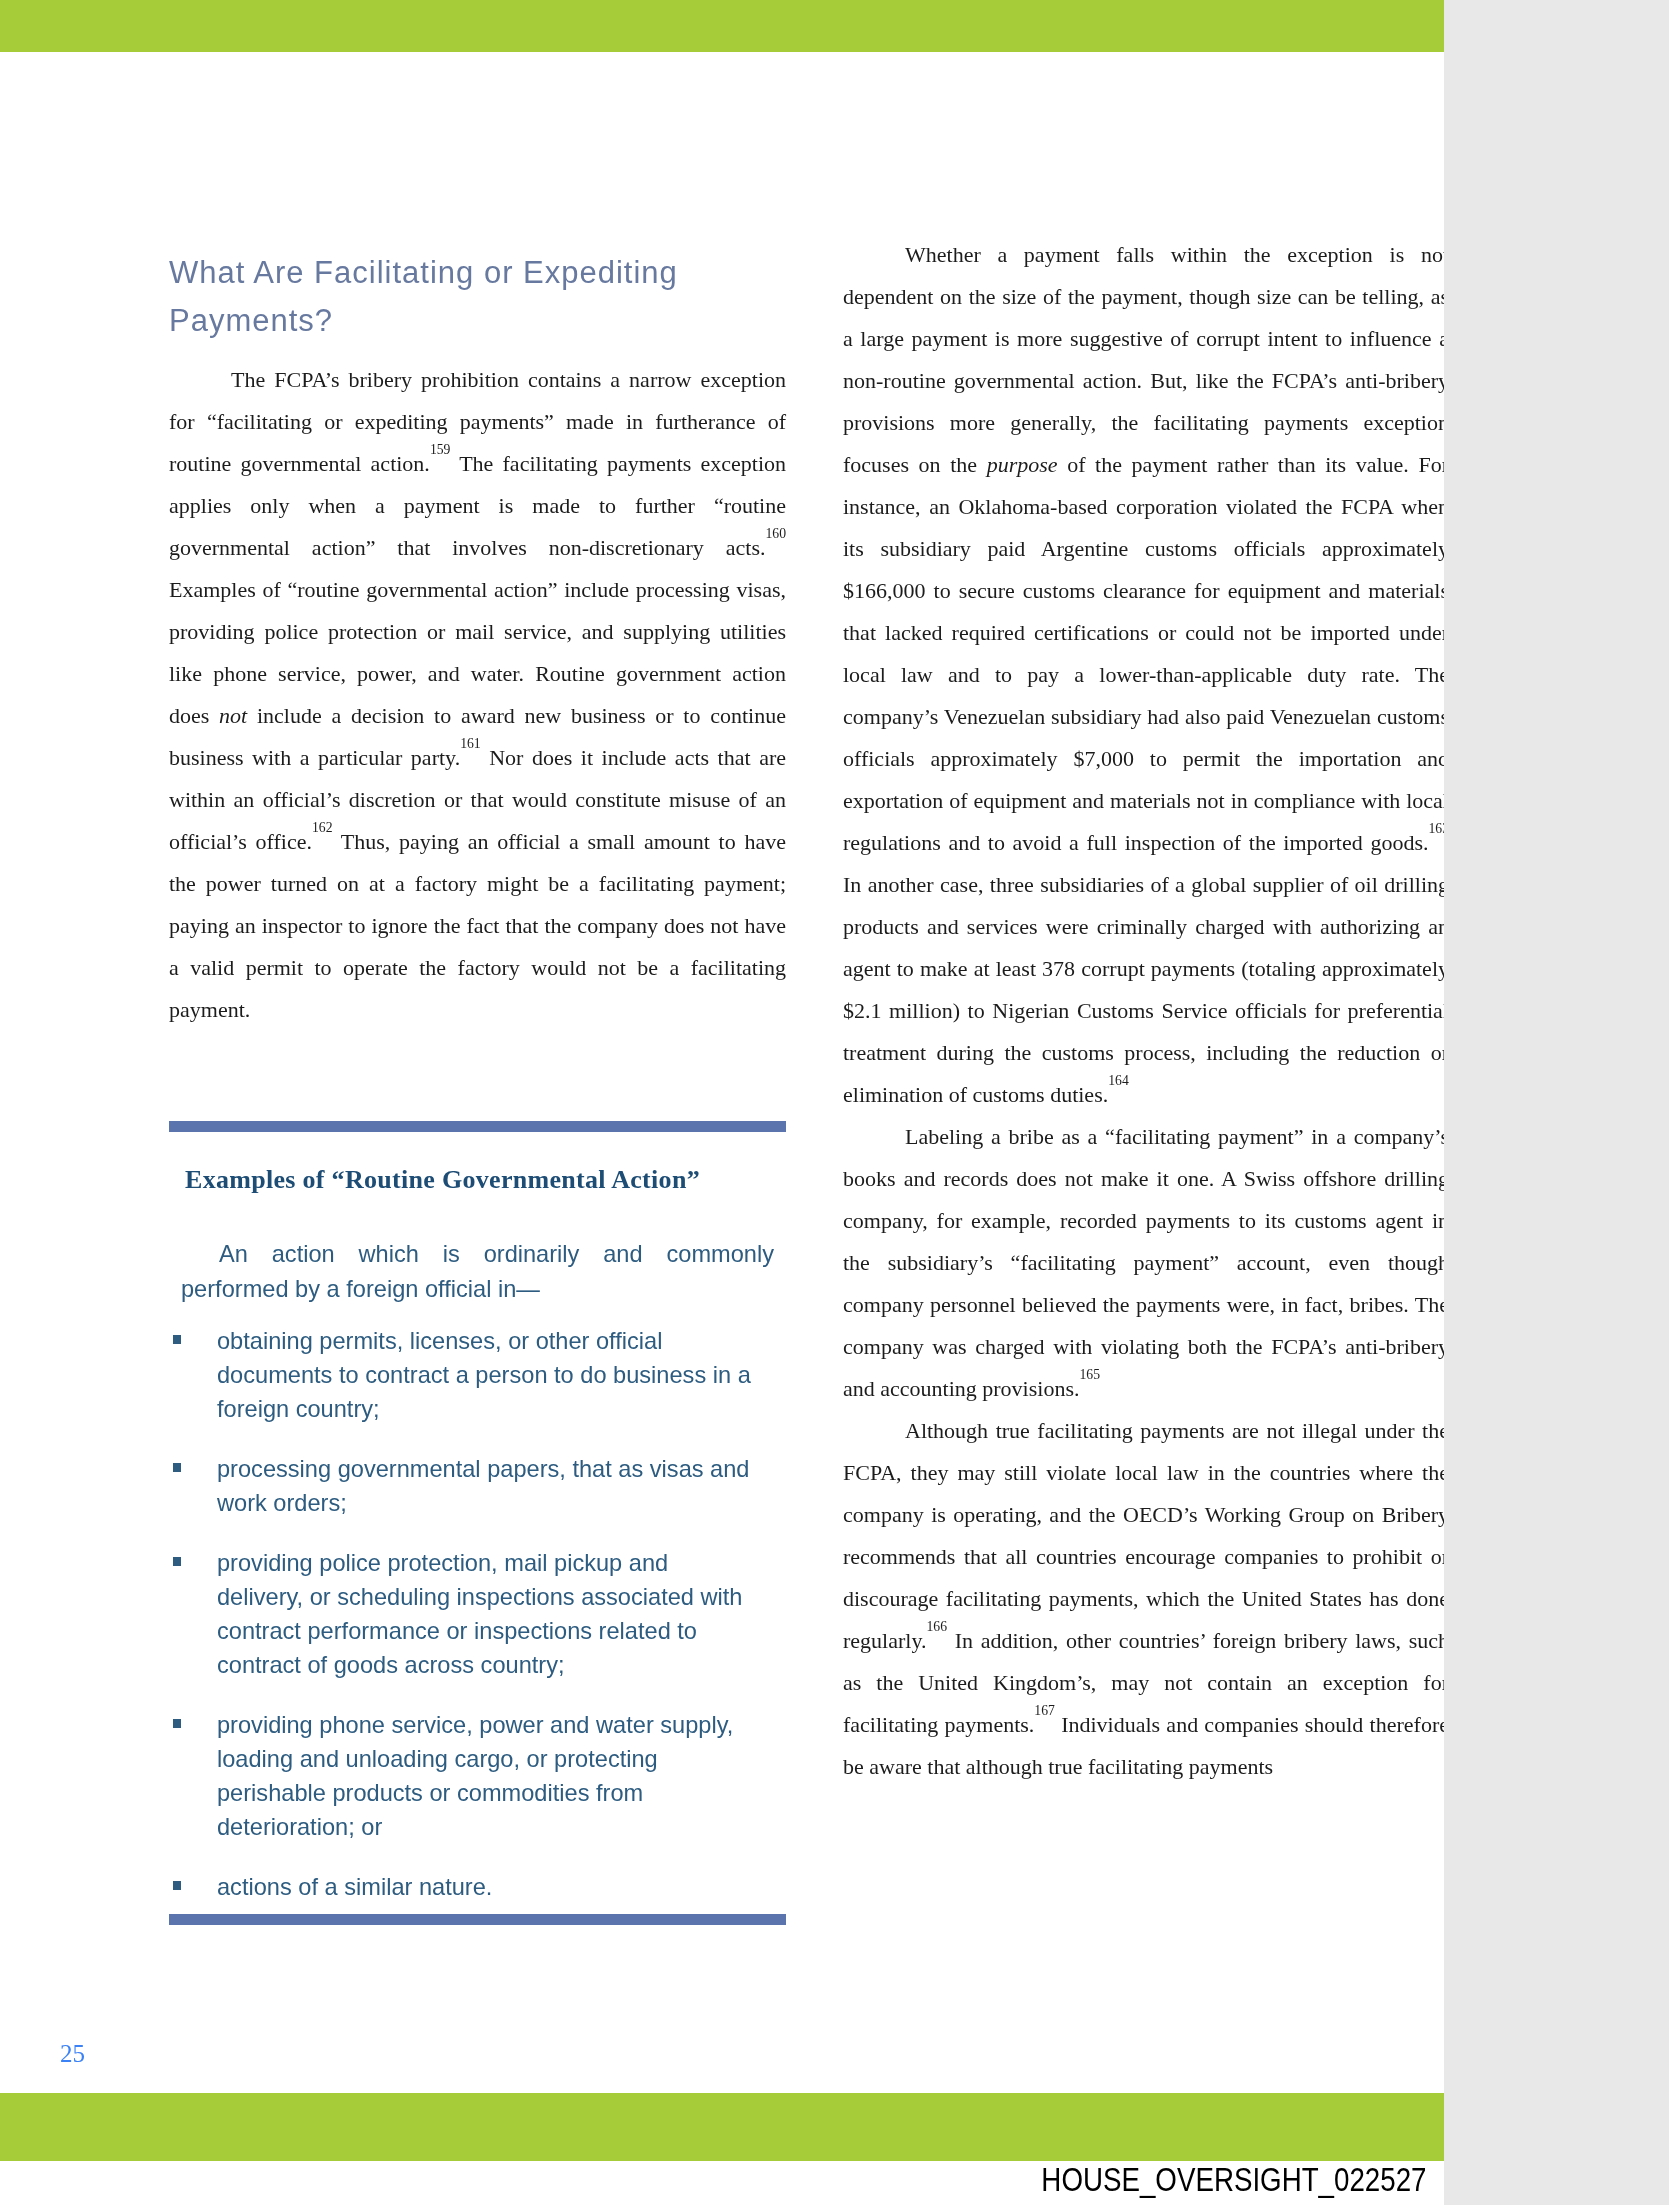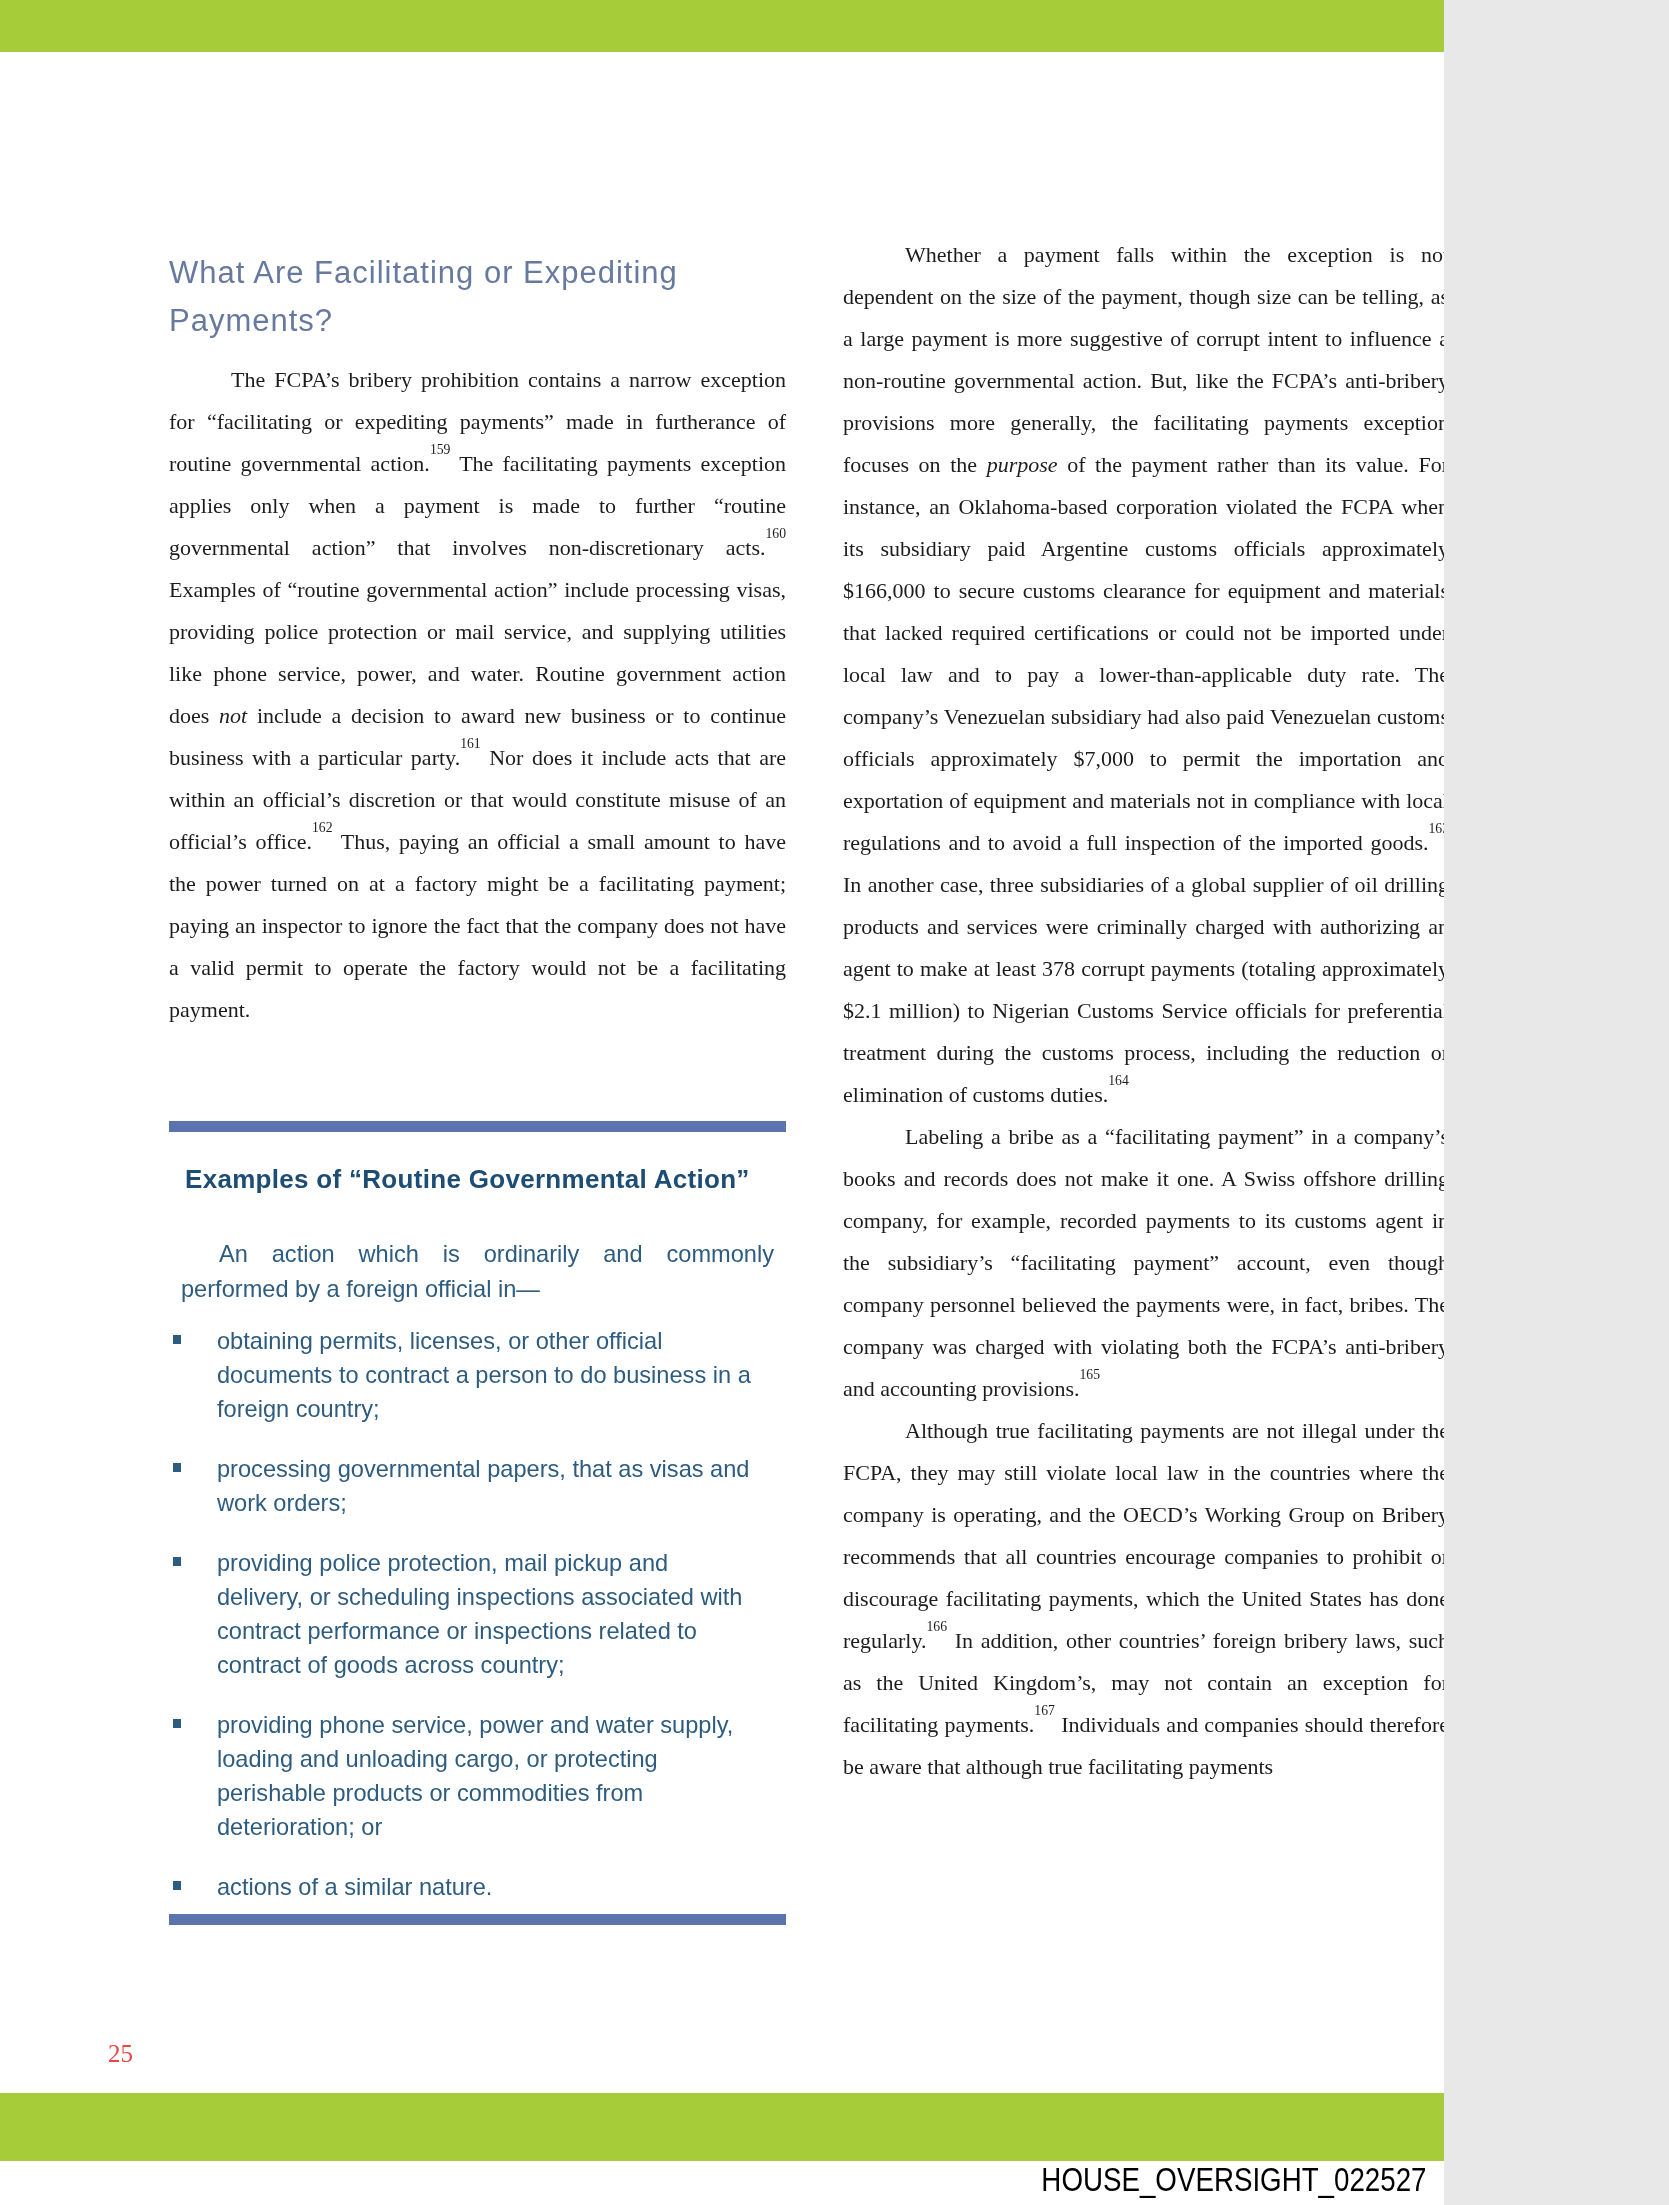--- a/index.html
+++ b/index.html
@@ -16,36 +16,36 @@
 
   .colblock{position:absolute;font-size:22px;line-height:42px;text-align:justify;}
   .colblock p{margin:0;text-indent:62px;}
   .left-body{left:169px;top:359px;width:617px;}
   .right-body{left:843px;top:234px;width:606px;}
 
   .callout-rule{position:absolute;left:169px;width:617px;height:10.5px;background:#5b74ad;}
   .rule-top{top:1121px;}
   .rule-bottom{top:1914px;}
   .callout-heading{position:absolute;left:185px;top:1163px;width:602px;margin:0;
-           font-family:Liberation Sans, sans-serif;font-weight:bold;
+           font-family:Liberation Serif, serif;font-weight:bold;
            font-size:26px;line-height:33px;letter-spacing:0.3px;color:#1d4c74;}
   .callout-intro{position:absolute;left:169px;top:1225px;width:617px;
            font-family:"Liberation Sans", sans-serif;font-size:23.6px;line-height:35px;
            color:#2d5c80;text-align:justify;}
   .callout-intro p{margin:12px;text-indent:38px;}
   .bullets{position:absolute;left:169px;top:1324px;width:617px;
            font-family:"Liberation Sans", sans-serif;font-size:23.6px;line-height:34px;color:#2d5c80;}
   .bullet{position:relative;padding-left:48px;margin-bottom:26px;}
   .bullet .sq{position:absolute;left:3.9px;top:11px;width:8.5px;height:8.5px;background:#2d5c80;}
   .bullet .bline{white-space:nowrap;}
 
   sup{font-size:13.7px;line-height:0;position:relative;top:-8.5px;letter-spacing:0;}
   em{font-style:italic;}
 
-  .pagenum{position:absolute;left:60px;top:2040px;font-size:25px;color:#ef4444;margin-left:48px;}
+  .pagenum{position:absolute;left:60px;top:2040px;font-size:25px;color:#3b82f6;}
   .watermark{position:absolute;right:17px;top:2161px;
            font-family:"Liberation Sans", sans-serif;font-size:33px;color:#000;
            transform:scaleX(.84);transform-origin:right top;white-space:nowrap;}
 </style>
 </head>
 <body>
 
 <div class="page">
 
   <div class="greenbar top"></div>

